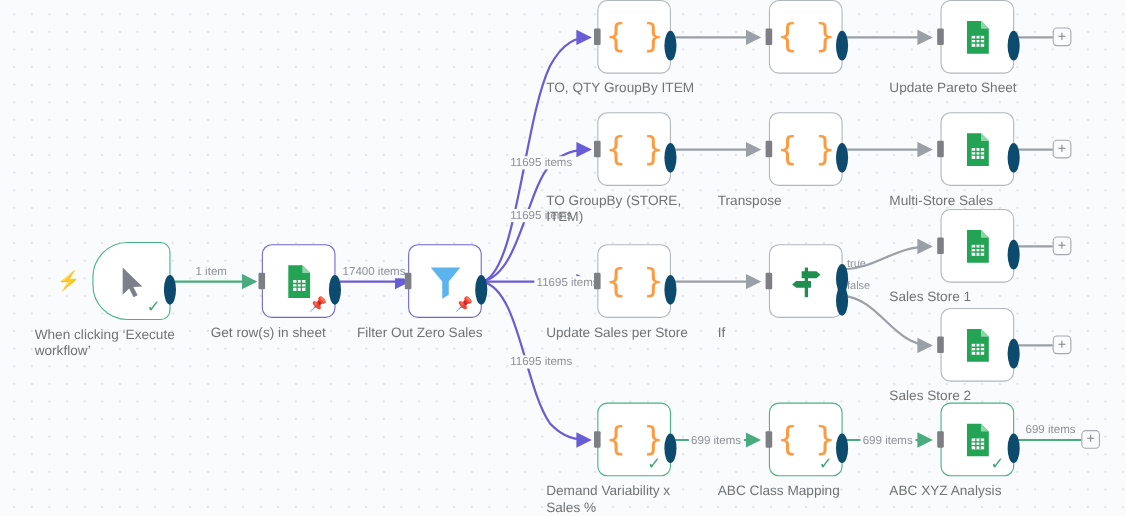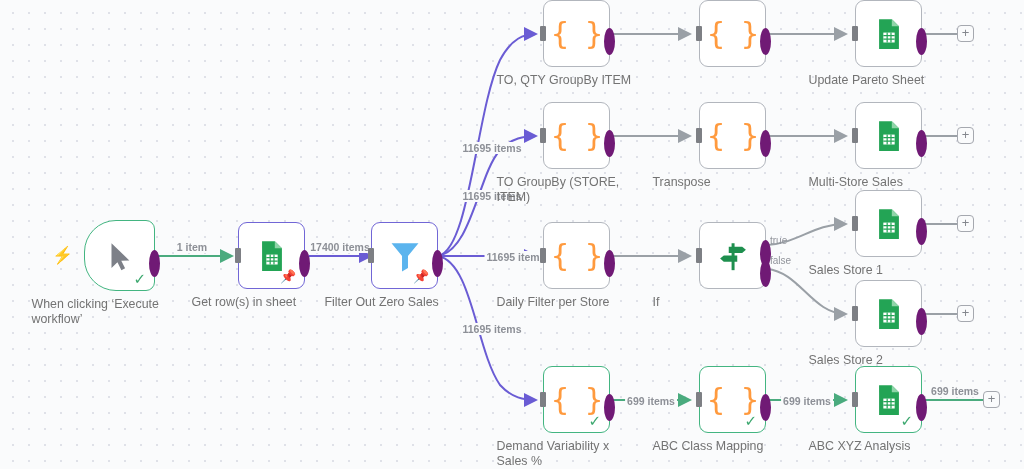--- a/index.html
+++ b/index.html
@@ -50,21 +50,21 @@
     line-height: 15px;
     color: #737373;
     white-space: pre-line;
   }
   .node.trigger .nlabel { width: 176px; }
   
   .port-out {
     position: absolute;
     width: 11px; height: 27px;
     border-radius: 50%;
-    background: #701a75;
+    background: #0c4a6e;
     right: -6px; top: 50%;
     margin-top: -5.5px;
   }
   .port-out.p-true  { top: 35%; }
   .port-out.p-false { top: 65%; }
   .port-in {
     position: absolute;
     width: 6px; height: 15px;
     background: #7d7f84;
     left: -4px; top: 50%;
@@ -113,21 +113,20 @@
   }
   
   .elabel {
     position: absolute;
     font-size: 10.5px;
     color: #8d9097;
     background: #fafbfc;
     padding: 0 2px;
     white-space: nowrap;
     transform: translate(-50%, -50%);
-    font-weight: bold;
   }
 </style>
 </head>
 <body>
 
 <div id="canvas">
 
   <svg id="edge-layer" viewBox="0 0 1024 469" xmlns="http://www.w3.org/2000/svg">
     <defs>
       <marker id="ag" markerWidth="7" markerHeight="7" refX="6" refY="3.5" orient="auto">
@@ -267,21 +266,21 @@
     <span class="port-in"></span>
     <span class="port-out"></span>
     <span class="nlabel">Multi-Store Sales</span>
   </div>
   <div class="plus" style="left:957px; top:127px;">+</div>
 
   <div class="node" style="left:543px; top:222px;">
     <span class="icon-code">{ }</span>
     <span class="port-in"></span>
     <span class="port-out"></span>
-    <span class="nlabel">Daily Filter per Store</span>
+    <span class="nlabel">Update Sales per Store</span>
   </div>
 
   <div class="node" style="left:699px; top:222px;">
     <svg class="icon" viewBox="0 0 24 24">
       <rect x="11" y="3" width="2.1" height="19" fill="#1e8f4e"></rect>
       <path d="M9 5.4 h9.5 l2.6 2.2 l-2.6 2.2 h-9.5 z" fill="#1e8f4e"></path>
       <path d="M15 11.6 h-9.5 l-2.6 2.2 l2.6 2.2 h9.5 z" fill="#1e8f4e"></path>
     </svg>
     <span class="port-in"></span>
     <span class="port-out p-true">

